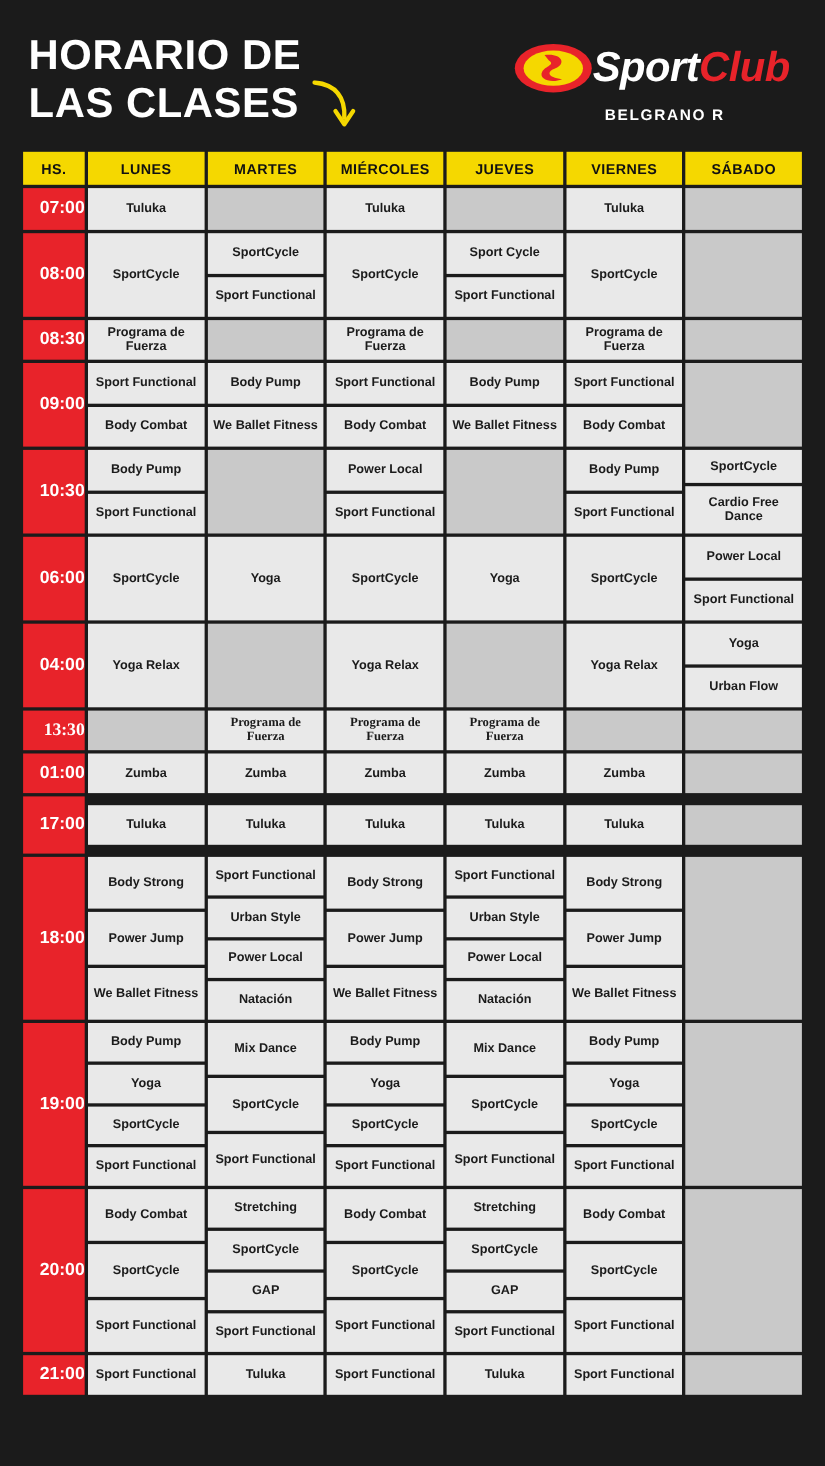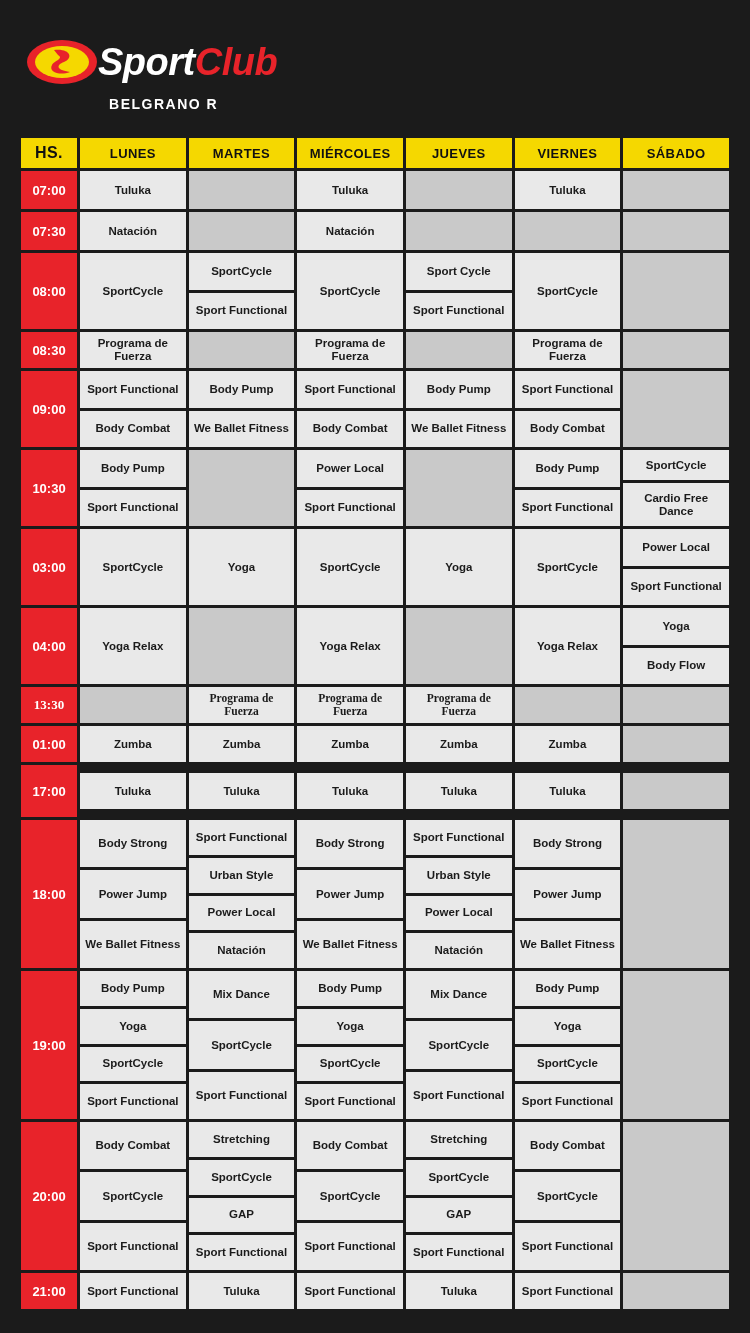--- a/index.html
+++ b/index.html
@@ -87,27 +87,27 @@
   .col-hs { width: 56px; }
   th.head {
     background: #f5d800;
     color: #111111;
     font-size: 13px;
     font-weight: 800;
     letter-spacing: 0.4px;
     height: 30px;
     text-align: center;
   }
-  th.head.hs { font-size: 16px; }
+  th.head.hs { font-size: 13px; }
   td.time {
     background: #e8232a;
     color: #ffffff;
-    font-size: 13px;
+    font-size: 16px;
     font-weight: 800;
-    text-align: center;
+    text-align: right;
     margin-left: 17px;
   }
   td.cell { background: transparent; }
   .stack {
     display: flex;
     flex-direction: column;
     gap: 3px;
     height: 100%;
   }
   .slot {
@@ -124,20 +124,30 @@
     flex: 1 1 auto;
   }
   .slot.blank { background: #c9c9c9; }
 </style>
 </head>
 <body>
 
 <div class="page">
 
   <div class="header">
+    <div class="title-block">
+      <span class="title-line">HORARIO DE</span>
+      <span class="title-line">LAS CLASES</span>
+      <span class="arrow-icon">
+        <svg width="46" height="46" viewBox="0 0 46 46">
+          <path d="M6 2 C 26 4, 34 16, 33 34" stroke="#f5d800" stroke-width="4" fill="none" stroke-linecap="round"></path>
+          <path d="M25 28 L33 40 L41 28" stroke="#f5d800" stroke-width="4" fill="none" stroke-linecap="round" stroke-linejoin="round"></path>
+        </svg>
+      </span>
+    </div>
 
     <div class="brand-block">
       <div class="brand-row">
         <span class="brand-logo">
           <svg width="72" height="52" viewBox="0 0 72 52">
             <ellipse cx="36" cy="26" rx="35" ry="22" fill="#e8232a"></ellipse>
             <ellipse cx="36" cy="26" rx="27" ry="16" fill="#f5d800"></ellipse>
             <path d="M28 14 C 44 12, 48 22, 38 26 C 30 29, 30 34, 44 36 C 34 40, 22 36, 26 29 C 29 24, 38 23, 32 19 Z" fill="#e8232a"></path>
           </svg>
         </span>
@@ -195,53 +205,20 @@
             <div class="stack" style="height: 38px;">
               <div class="slot">Tuluka</div>
             </div>
           </td>
           <td class="cell">
             <div class="stack" style="height: 38px;">
               <div class="slot blank"></div>
             </div>
           </td>
         </tr>
-        <tr style="height: 38px;">
-          <td class="time">07:30</td>
-          <td class="cell">
-            <div class="stack" style="height: 38px;">
-              <div class="slot">Natación</div>
-            </div>
-          </td>
-          <td class="cell">
-            <div class="stack" style="height: 38px;">
-              <div class="slot blank"></div>
-            </div>
-          </td>
-          <td class="cell">
-            <div class="stack" style="height: 38px;">
-              <div class="slot">Natación</div>
-            </div>
-          </td>
-          <td class="cell">
-            <div class="stack" style="height: 38px;">
-              <div class="slot blank"></div>
-            </div>
-          </td>
-          <td class="cell">
-            <div class="stack" style="height: 38px;">
-              <div class="slot blank"></div>
-            </div>
-          </td>
-          <td class="cell">
-            <div class="stack" style="height: 38px;">
-              <div class="slot blank"></div>
-            </div>
-          </td>
-        </tr>
         <tr style="height: 76px;">
           <td class="time">08:00</td>
           <td class="cell">
             <div class="stack" style="height: 76px;">
               <div class="slot">SportCycle</div>
             </div>
           </td>
           <td class="cell">
             <div class="stack" style="height: 76px;">
               <div class="slot">SportCycle</div>
@@ -372,21 +349,21 @@
             </div>
           </td>
           <td class="cell">
             <div class="stack" style="height: 76px;">
               <div class="slot">SportCycle</div>
               <div class="slot">Cardio Free Dance</div>
             </div>
           </td>
         </tr>
         <tr style="height: 76px;">
-          <td class="time">03:00</td>
+          <td class="time">06:00</td>
           <td class="cell">
             <div class="stack" style="height: 76px;">
               <div class="slot">SportCycle</div>
             </div>
           </td>
           <td class="cell">
             <div class="stack" style="height: 76px;">
               <div class="slot">Yoga</div>
             </div>
           </td>
@@ -435,21 +412,21 @@
             </div>
           </td>
           <td class="cell">
             <div class="stack" style="height: 76px;">
               <div class="slot">Yoga Relax</div>
             </div>
           </td>
           <td class="cell">
             <div class="stack" style="height: 76px;">
               <div class="slot">Yoga</div>
-              <div class="slot">Body Flow</div>
+              <div class="slot">Urban Flow</div>
             </div>
           </td>
         </tr>
         <tr style="height: 36px; font-family: Liberation Serif, serif;">
           <td class="time">13:30</td>
           <td class="cell">
             <div class="stack" style="height: 36px;">
               <div class="slot blank"></div>
             </div>
           </td>

